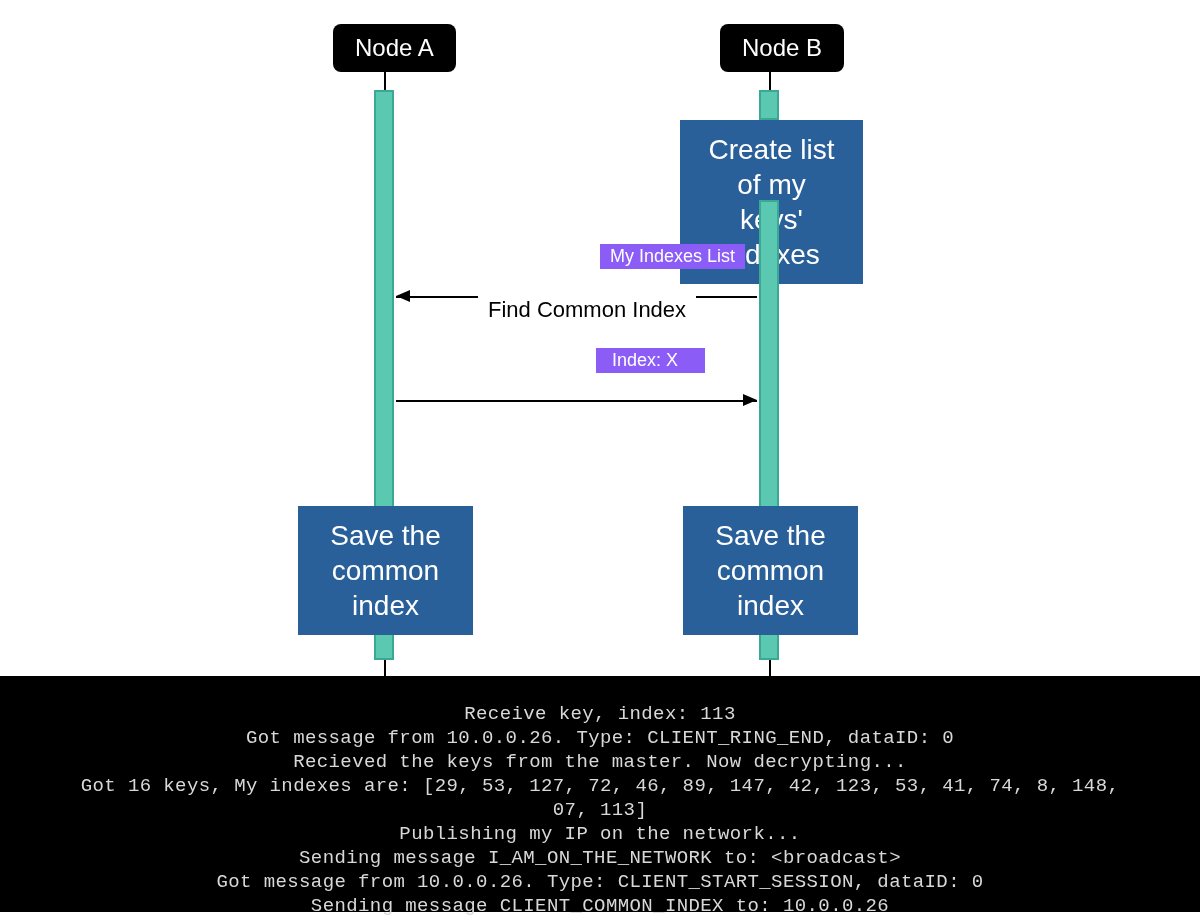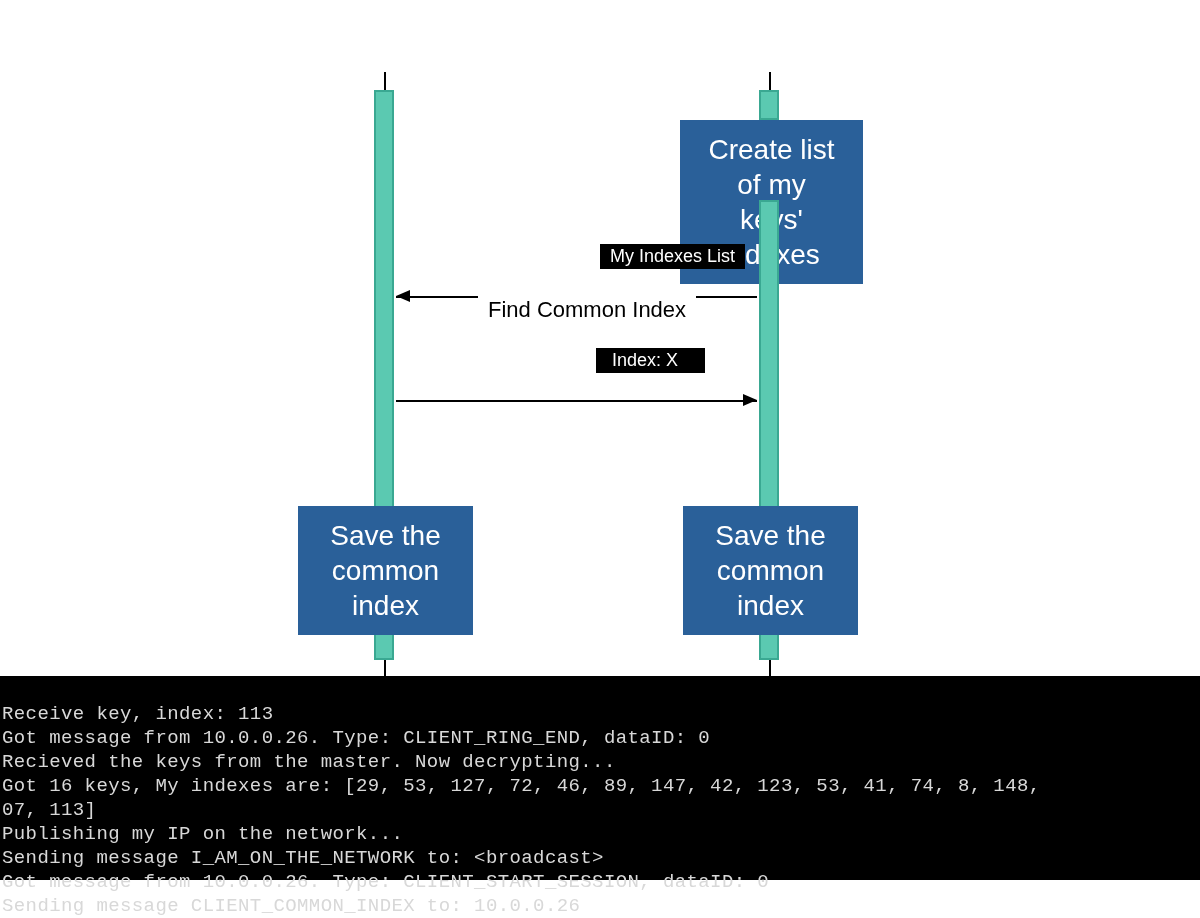--- a/index.html
+++ b/index.html
@@ -69,48 +69,55 @@
     position: absolute;
     background: #ffffff;
     font-size: 22px;
     color: #000;
     padding: 2px 10px;
     text-align: center;
     margin-top: 13px;
   }
   .tag-box {
     position: absolute;
-    background: #000000;
+    background: #8b5cf6;
     color: #ffffff;
     font-size: 18px;
     padding: 2px 10px;
     text-align: left;
   }
   .terminal {
     position: absolute;
     top: 676px;
     left: 0;
     width: 1200px;
-    height: 204px;
+    height: 236px;
     background: #000000;
     color: #d8d8d8;
     font-family: "Courier New", Courier, monospace;
     font-size: 19px;
     line-height: 24px;
     padding: 2px 2px;
     white-space: pre;
     letter-spacing: 0.4px;
+    text-align: center;
   }
 </style>
 </head>
 <body>
 
 <div class="diagram-area">
 
+  <div class="node-box" style="left:333px; top:24px;">
+    <span>Node A</span>
+  </div>
 
+  <div class="node-box" style="left:720px; top:24px;">
+    <span>Node B</span>
+  </div>
 
   <div class="lifeline-thin" style="left:384px; top:72px; height:18px;"></div>
 
   <div class="lifeline" style="left:374px; top:90px; height:570px;"></div>
   <div class="lifeline-thin" style="left:384px; top:660px; height:16px;"></div>
 
   <div class="lifeline-thin" style="left:769px; top:72px; height:18px;"></div>
 
   <div class="lifeline" style="left:759px; top:90px; height:30px;"></div>
 

